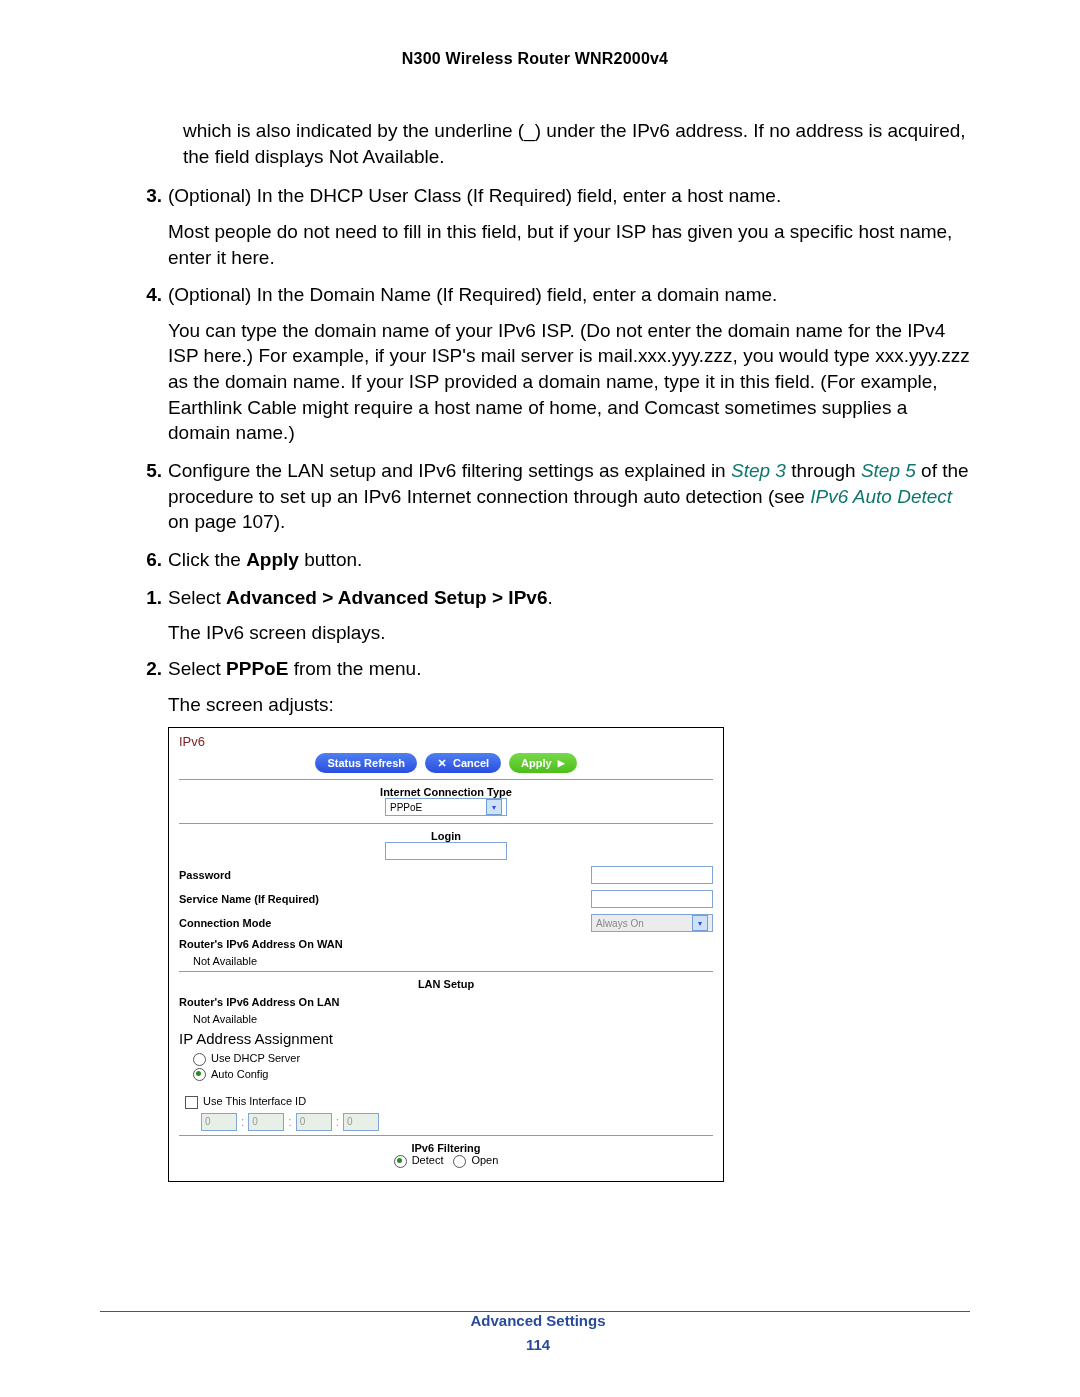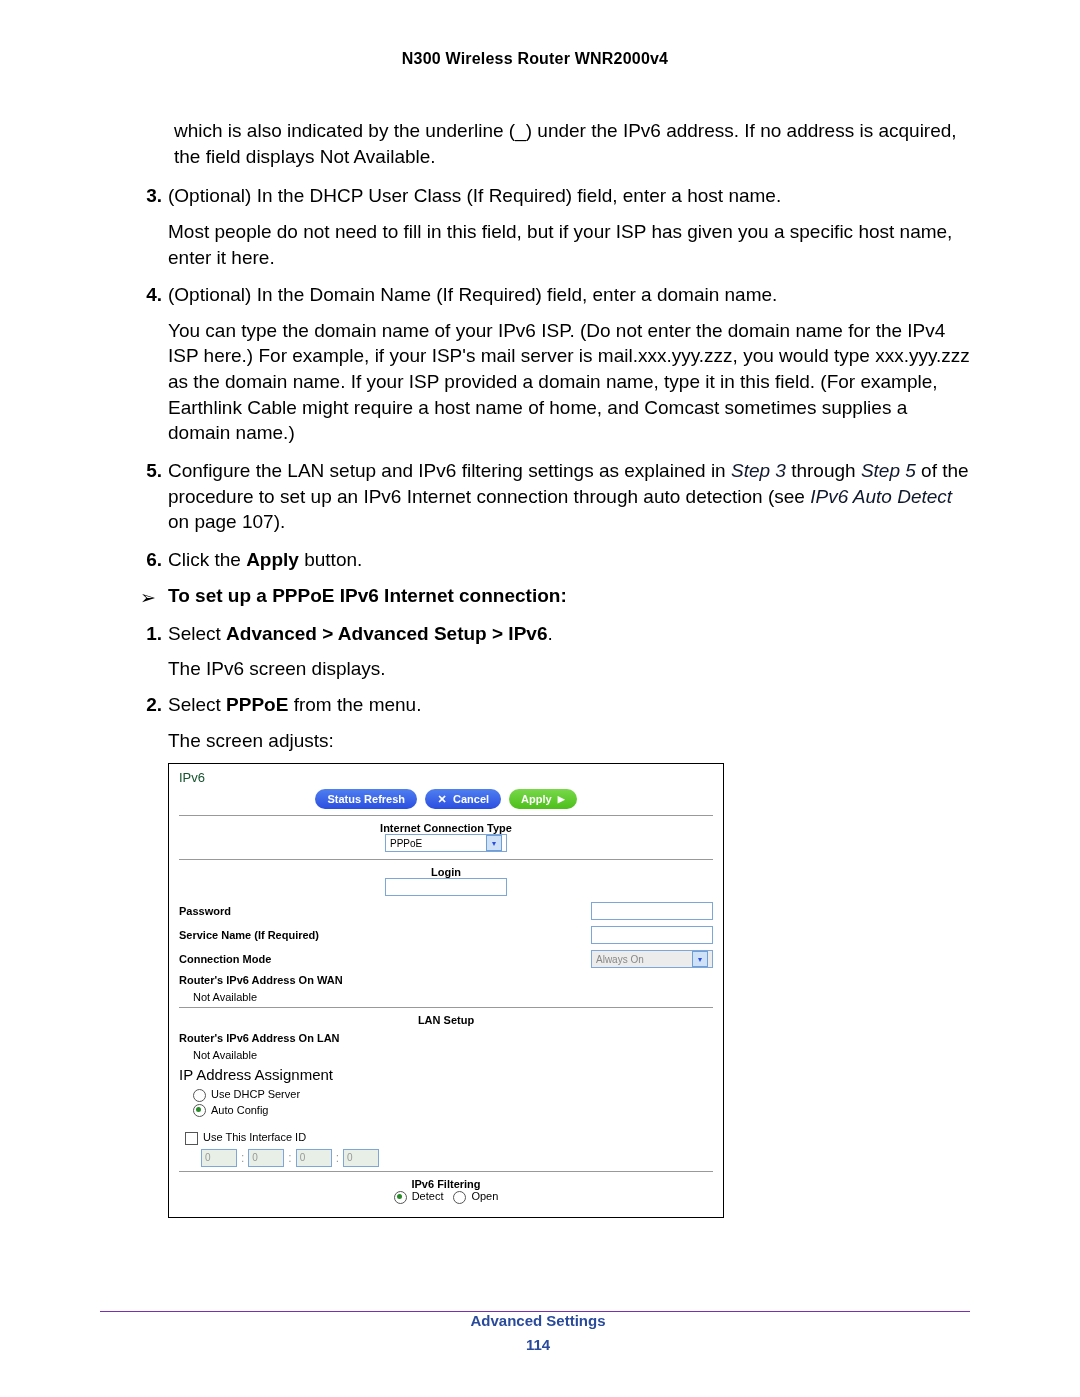--- a/index.html
+++ b/index.html
@@ -21,21 +21,21 @@
     font-size: 16px;
     margin-bottom: 50px;
     letter-spacing: 0.2px;
   }
   .body-col {
     margin-left: 42px;
   }
   .cont-text {
     font-size: 19px;
     line-height: 1.35;
-    margin-left: 32px;
+    margin-left: 41px;
     margin-bottom: 14px;
   }
   ol.main-list {
     list-style: none;
     padding: 0;
     margin: 0;
     counter-reset: item 2;
   }
   ol.main-list > li {
     position: relative;
@@ -52,21 +52,21 @@
     top: 0;
     font-weight: bold;
     width: 26px;
     text-align: right;
   }
   .li-body {
     margin-top: 10px;
   }
   .bold { font-weight: bold; }
   .italic { font-style: italic; }
-  .purple { color: #0f172a; }
+  .purple { color: #0f766e; }
   .section-h {
     color: #24c4d1;
     font-size: 28px;
     font-weight: bold;
     margin: 30px 0 18px 0;
     letter-spacing: 0.3px;
   }
   .proc-head {
     font-weight: bold;
     font-size: 19px;
@@ -107,21 +107,21 @@
   .screenshot-box {
     width: 556px;
     border: 1px solid #000;
     margin: 10px 0 0 26px;
     font-size: 12px;
     font-family: Verdana, Arial, sans-serif;
     box-sizing: border-box;
     padding: 6px 10px 10px 10px;
   }
   .sb-title {
-    color: #14532d;
+    color: #7f1d1d;
     font-size: 13px;
     margin-bottom: 4px;
   }
   .sb-toolbar {
     display: flex;
     justify-content: center;
     gap: 8px;
     margin-bottom: 6px;
   }
   .pill {
@@ -273,21 +273,20 @@
       </li>
       <li>
         <span>Configure the LAN setup and IPv6 filtering settings as explained in </span><span class="italic purple">Step 3</span><span> through </span><span class="italic purple">Step 5</span><span> of the procedure to set up an IPv6 Internet connection through auto detection (see </span><span class="italic purple">IPv6 Auto Detect</span><span> on page 107).</span>
       </li>
       <li>
         <span>Click the </span><span class="bold">Apply</span><span> button.</span>
       </li>
     </ol>
 
 
-    <div class="proc-head">To set up a PPPoE IPv6 Internet connection:</div>
 
     <ol class="sub-list">
       <li>
         <span>Select </span><span class="bold">Advanced &gt; Advanced Setup &gt; IPv6</span><span>.</span>
         <div class="li-body">The IPv6 screen displays.</div>
       </li>
       <li>
         <span>Select </span><span class="bold">PPPoE</span><span> from the menu.</span>
         <div class="li-body">The screen adjusts:</div>
       </li>

